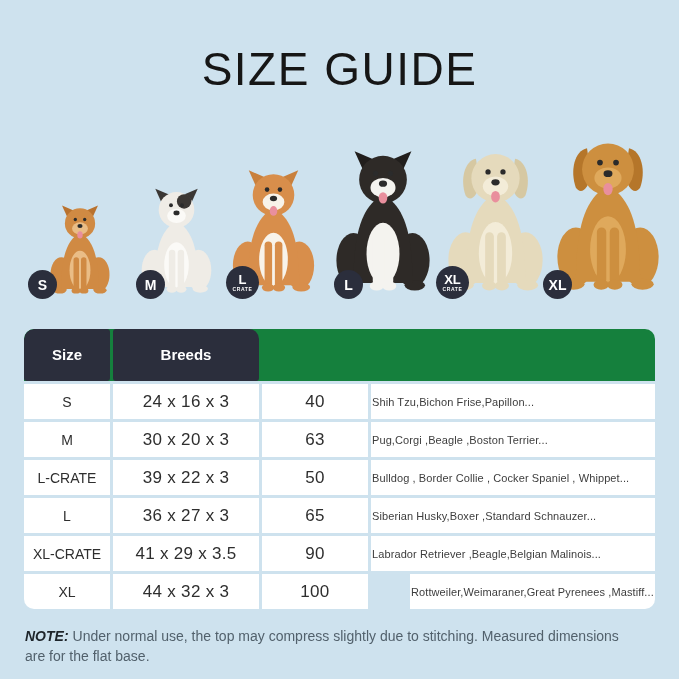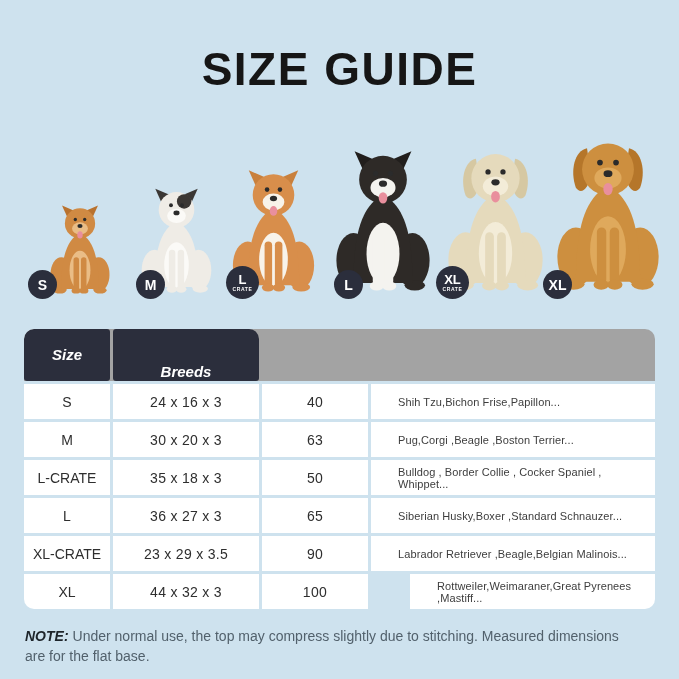--- a/index.html
+++ b/index.html
@@ -3,21 +3,21 @@
 <meta charset="utf-8">
 <style>
   html,body{margin:0;padding:0;}
   .page{
     position:relative;width:679px;height:679px;overflow:hidden;
     background:#cee2ee;
     font-family:"Liberation Sans", sans-serif;
   }
   .title{
     margin:0;padding-top:42px;text-align:center;
-    font-size:46px;font-weight:700;letter-spacing:1.5px;color:#161616;
+    font-size:46px;font-weight:400;letter-spacing:1.5px;color:#161616;
   }
   
   .dogs-strip{position:relative;height:170px;margin-top:33px;}
   .dog{position:absolute;bottom:0;}
   .dog svg{display:block;}
   .badge{
     position:absolute;bottom:0;z-index:2;
     display:flex;flex-direction:column;align-items:center;justify-content:center;
     background:#2b2e3c;border-radius:50%;color:#ffffff;font-weight:700;line-height:1;
   }
@@ -28,41 +28,41 @@
   .pom     {--body:#d08a43;--chest:#eabd86;--leg:#d08a43;--pointy:#b9722e;--floppy:transparent;--tongue:#e98f9d;--patch:transparent;}
   .frenchie{--body:#efece6;--chest:#fbfaf7;--leg:#efece6;--pointy:#3b3734;--floppy:transparent;--tongue:transparent;--patch:#3b3734;}
   .shiba   {--body:#d88e4b;--chest:#f8f3ea;--leg:#d88e4b;--pointy:#c9803c;--floppy:transparent;--tongue:#e98f9d;--patch:transparent;}
   .collie  {--body:#2e2a27;--chest:#f4f3ef;--leg:#f4f3ef;--pointy:#211e1c;--floppy:transparent;--tongue:#e98f9d;--patch:transparent;}
   .lab     {--body:#e5dabc;--chest:#f3ecd8;--leg:#e5dabc;--pointy:transparent;--floppy:#d6c8a2;--tongue:#e98f9d;--patch:transparent;}
   .golden  {--body:#cd8f3f;--chest:#dfa95c;--leg:#cd8f3f;--pointy:transparent;--floppy:#b5762a;--tongue:#e98f9d;--patch:transparent;}
   
   .size-table{margin:30px 24px 0;}
   .thead{
     display:grid;grid-template-columns:86px 146px 106px 1fr;gap:3px;
-    background:#a3a3a3;border-radius:10px 10px 0 0;overflow:hidden;font-style:italic;
+    background:#15803d;border-radius:10px 10px 0 0;overflow:hidden;
   }
   .th{
     background:#2b2e3c;color:#fff;height:52px;border-radius:3px;
     display:flex;flex-direction:column;align-items:center;justify-content:center;
     font-weight:700;font-size:15px;line-height:1.2;
   }
   .th.first{border-top-left-radius:10px;}
-  .th.last{border-top-right-radius:10px;justify-content:flex-end;}
+  .th.last{border-top-right-radius:10px;}
   .tbody{
     display:grid;grid-template-columns:86px 146px 106px 1fr;gap:3px;margin-top:3px;
   }
   .trow{display:contents;}
   .td{
     background:#ffffff;height:35px;
     display:flex;align-items:center;justify-content:center;
     font-size:14px;color:#2e2e2e;
   }
-  .td.dim,.td.weight{font-size:14px;letter-spacing:.3px;}
+  .td.dim,.td.weight{font-size:17px;letter-spacing:.3px;}
   .td.breeds{
-    justify-content:flex-start;padding-left:27px;
+    justify-content:flex-start;padding-left:1px;
     font-size:11px;color:#3d3d3d;letter-spacing:.1px;
   }
   .trow:last-child .td.size{border-bottom-left-radius:10px;}
   .trow:last-child .td.breeds{border-bottom-right-radius:10px;margin-left:39px;}
   
   .note{
     margin:18px 25px 0;max-width:615px;
     font-size:14px;line-height:1.4;color:#52616c;
   }
   .note-prefix{font-weight:700;color:#1d242a;margin-right:4px;}
@@ -172,33 +172,33 @@
         <div class="td breeds">Shih Tzu,Bichon Frise,Papillon...</div>
       </div>
       <div class="trow">
         <div class="td size">M</div>
         <div class="td dim">30 x 20 x 3</div>
         <div class="td weight">63</div>
         <div class="td breeds">Pug,Corgi ,Beagle ,Boston Terrier...</div>
       </div>
       <div class="trow">
         <div class="td size">L-CRATE</div>
-        <div class="td dim">35 x 18 x 3</div>
+        <div class="td dim">39 x 22 x 3</div>
         <div class="td weight">50</div>
         <div class="td breeds">Bulldog , Border Collie , Cocker Spaniel , Whippet...</div>
       </div>
       <div class="trow">
         <div class="td size">L</div>
         <div class="td dim">36 x 27 x 3</div>
         <div class="td weight">65</div>
         <div class="td breeds">Siberian Husky,Boxer ,Standard Schnauzer...</div>
       </div>
       <div class="trow">
         <div class="td size">XL-CRATE</div>
-        <div class="td dim">23 x 29 x 3.5</div>
+        <div class="td dim">41 x 29 x 3.5</div>
         <div class="td weight">90</div>
         <div class="td breeds">Labrador Retriever ,Beagle,Belgian Malinois...</div>
       </div>
       <div class="trow">
         <div class="td size">XL</div>
         <div class="td dim">44 x 32 x 3</div>
         <div class="td weight">100</div>
         <div class="td breeds">Rottweiler,Weimaraner,Great Pyrenees ,Mastiff...</div>
       </div>
     </div>

